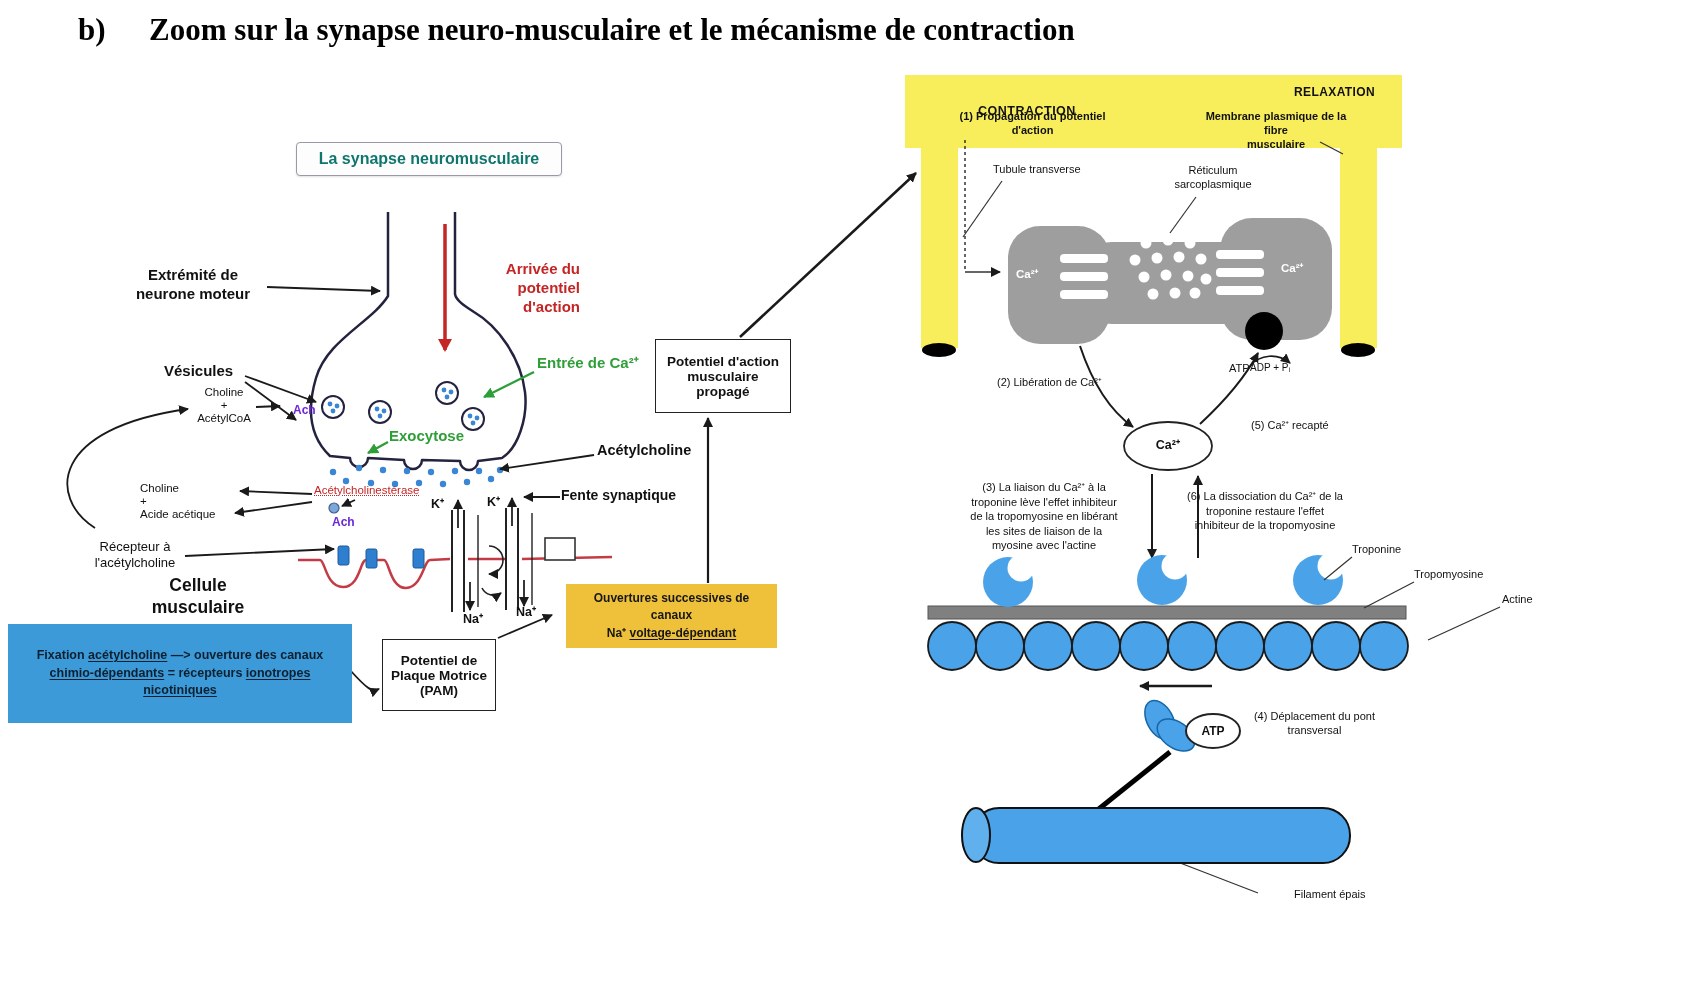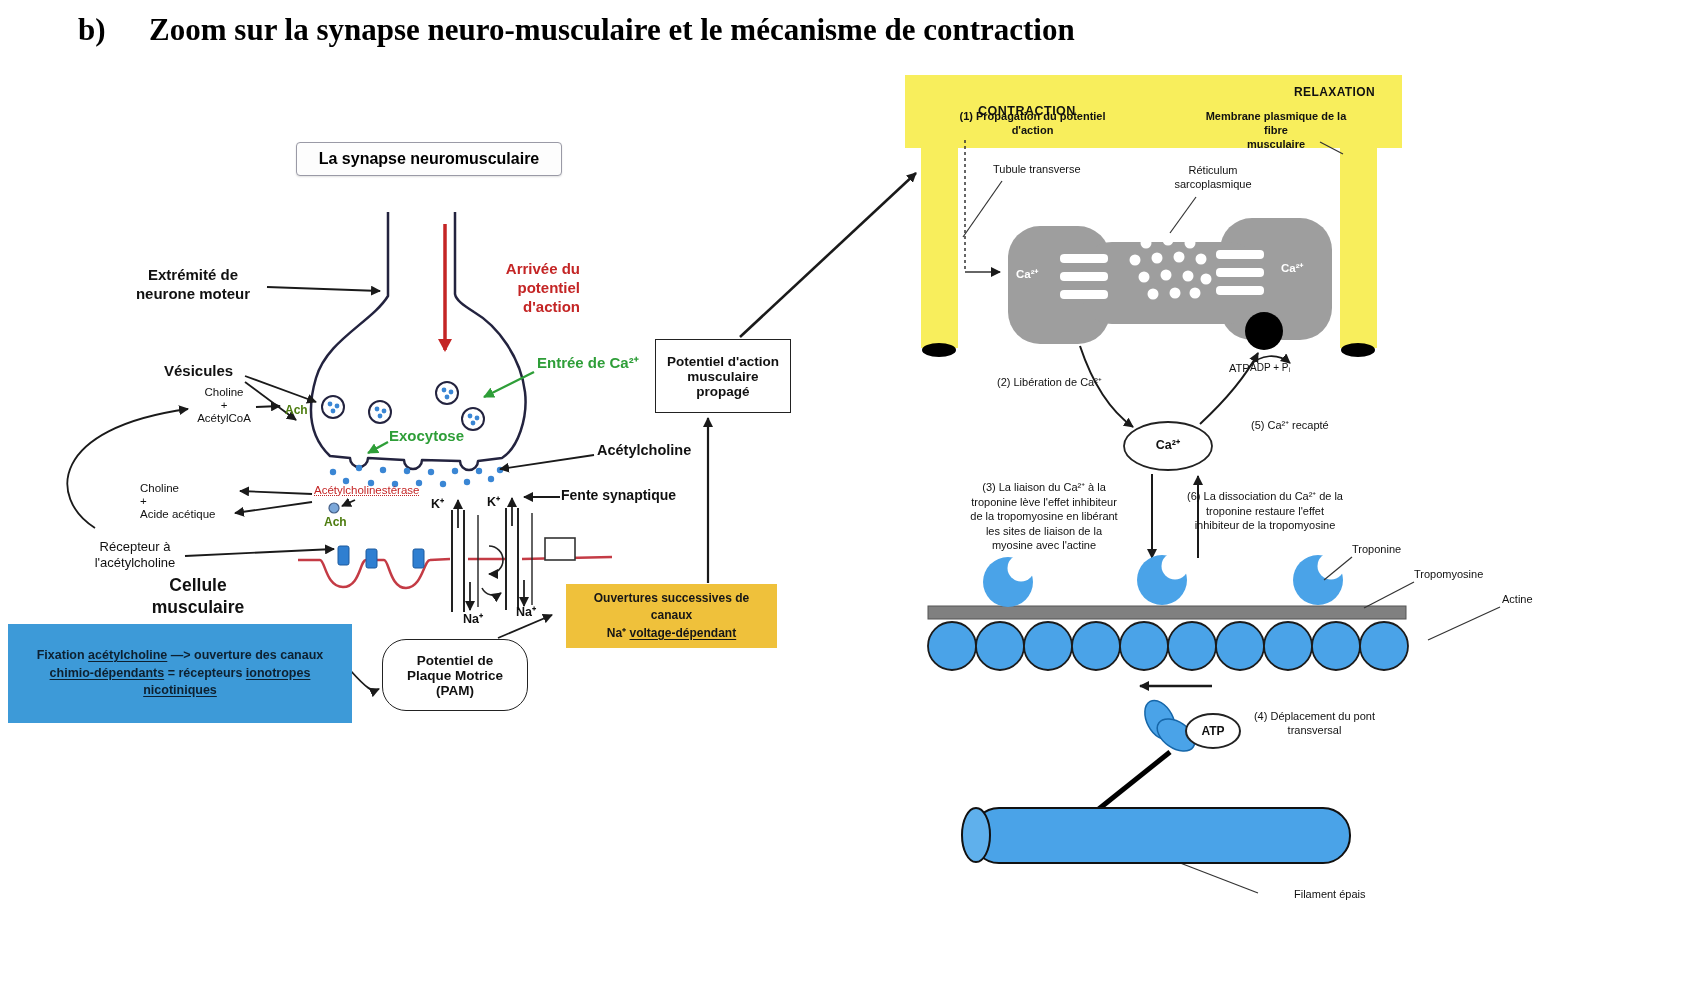--- a/index.html
+++ b/index.html
@@ -5,27 +5,27 @@
   * { margin:0; padding:0; box-sizing:border-box; }
   body { background:#ffffff; font-family:"Liberation Sans", sans-serif; }
   .canvas { position:relative; width:1686px; height:992px; background:#fff; overflow:hidden; }
   .art { position:absolute; left:0; top:0; z-index:0; }
   .page-title { position:absolute; top:12px; z-index:2; font-family:"Liberation Serif", serif; font-weight:bold; font-size:31px; color:#000; }
   .lbl { position:absolute; z-index:2; font-family:"Liberation Sans", sans-serif; color:#111; white-space:pre-line; line-height:1.25; }
   .b { font-weight:bold; }
   .c { text-align:center; }
   .red { color:#c42525; }
   .green { color:#2e9e38; }
-  .blue-t { color:#4d7c0f; }
+  .blue-t { color:#6d28d9;margin-left:8px; }
   .white-t { color:#fff; }
   .dotted-u { text-decoration: underline dotted 1px; }
   .box { position:absolute; z-index:2; border:1.6px solid #222; background:#fff; display:flex; align-items:center; justify-content:center;
          text-align:center; white-space:pre-line; font-family:"Liberation Sans", sans-serif; color:#111; }
   .panel-title { position:absolute; z-index:2; border:1px solid #9a9aa6; border-radius:4px; background:#fdfdfd;
-         display:flex; align-items:center; justify-content:center; font-weight:bold; color:#000000; box-shadow:0 1px 2px rgba(0,0,0,.12); }
+         display:flex; align-items:center; justify-content:center; font-weight:bold; color:#0f766e; box-shadow:0 1px 2px rgba(0,0,0,.12); }
   .fixation { position:absolute; z-index:2; background:#3d9ad8; color:#0d2030; font-size:12.5px; font-weight:bold; text-align:center;
          padding:23px 10px; line-height:1.4; }
   .fixation u, .nabox u { text-underline-offset:2px; }
   .nabox { position:absolute; z-index:2; background:#efc13b; color:#161616; font-size:12px; font-weight:bold; text-align:center;
          padding:6px 14px; line-height:1.45; }
 </style>
 </head>
 <body>
 
 <div class="canvas">
@@ -273,21 +273,21 @@
 musculaire</div>
   <div class="lbl b" style="left:431px;top:497px;font-size:12.5px;">K⁺</div>
   <div class="lbl b" style="left:487px;top:495px;font-size:12.5px;">K⁺</div>
   <div class="lbl b" style="left:463px;top:612px;font-size:12.5px;">Na⁺</div>
   <div class="lbl b" style="left:516px;top:605px;font-size:12.5px;">Na⁺</div>
 
   <div class="fixation" style="left:8px;top:624px;width:344px;">
     <span>Fixation </span><u>acétylcholine</u><span> —&gt; ouverture des canaux </span><u>chimio-dépendants</u><span> = récepteurs </span><u>ionotropes nicotiniques</u>
   </div>
 
-  <div class="box" style="left:382px;top:639px;width:146px;height:72px;font-size:13.5px;font-weight:600;border-radius:24px;">Potentiel de
+  <div class="box" style="left:382px;top:639px;width:114px;height:72px;font-size:13.5px;font-weight:600;">Potentiel de
 Plaque Motrice
 (PAM)</div>
 
   <div class="nabox" style="left:566px;top:584px;width:211px;">
     <div>Ouvertures successives de canaux</div>
     <div><span>Na⁺ </span><u>voltage-dépendant</u></div>
   </div>
 
   <div class="box" style="left:655px;top:339px;width:136px;height:74px;font-size:13.5px;font-weight:600;">Potentiel d'action
 musculaire

